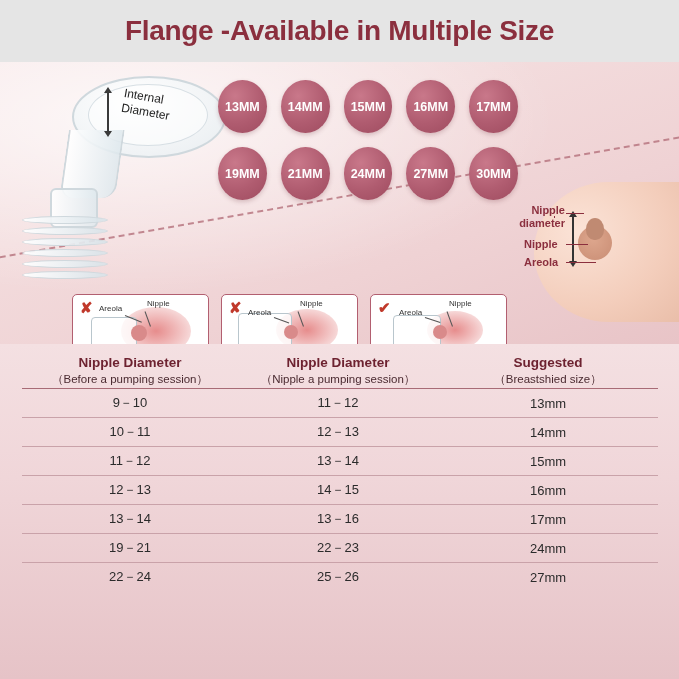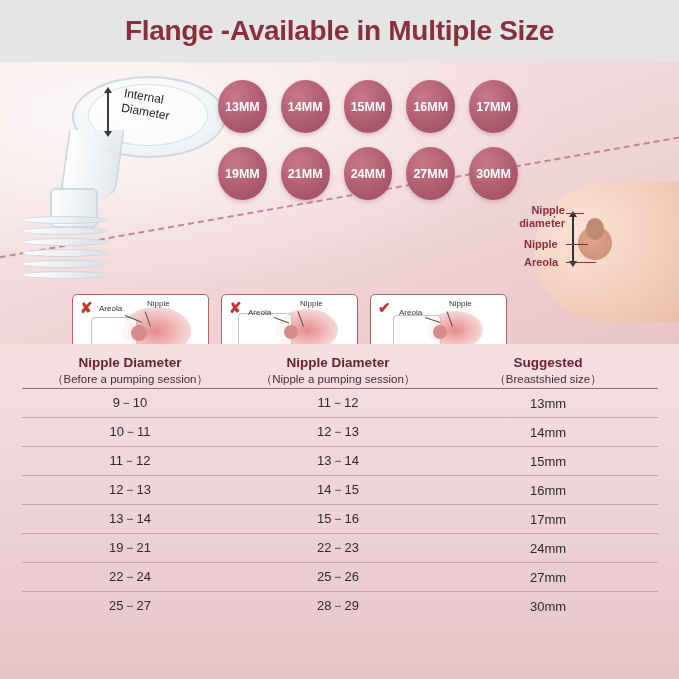--- a/index.html
+++ b/index.html
@@ -344,35 +344,30 @@
           <td>13－14</td>
           <td>15mm</td>
         </tr>
         <tr>
           <td>12－13</td>
           <td>14－15</td>
           <td>16mm</td>
         </tr>
         <tr>
           <td>13－14</td>
-          <td>15－16</td>
+          <td>13－16</td>
           <td>17mm</td>
         </tr>
         <tr>
           <td>19－21</td>
           <td>22－23</td>
           <td>24mm</td>
         </tr>
         <tr>
           <td>22－24</td>
           <td>25－26</td>
           <td>27mm</td>
         </tr>
-        <tr>
-          <td>25－27</td>
-          <td>28－29</td>
-          <td>30mm</td>
-        </tr>
       </tbody>
     </table>
   </div>
 
 </div>
 
 </body></html>

